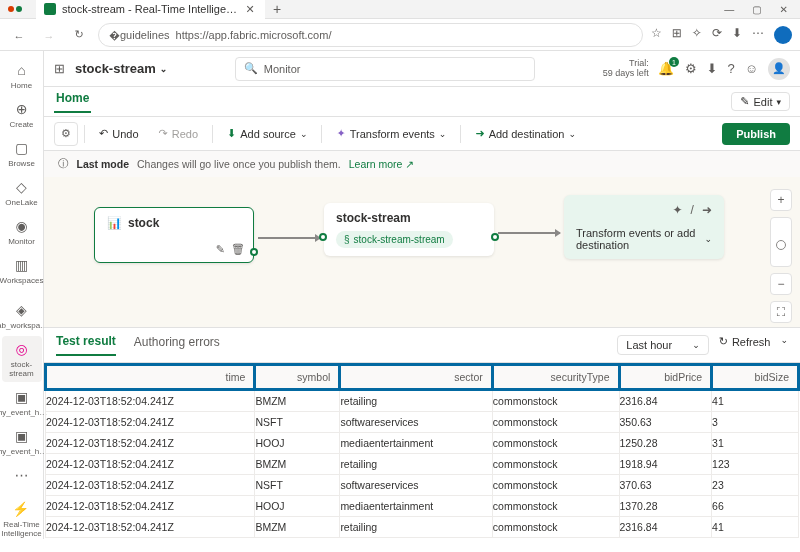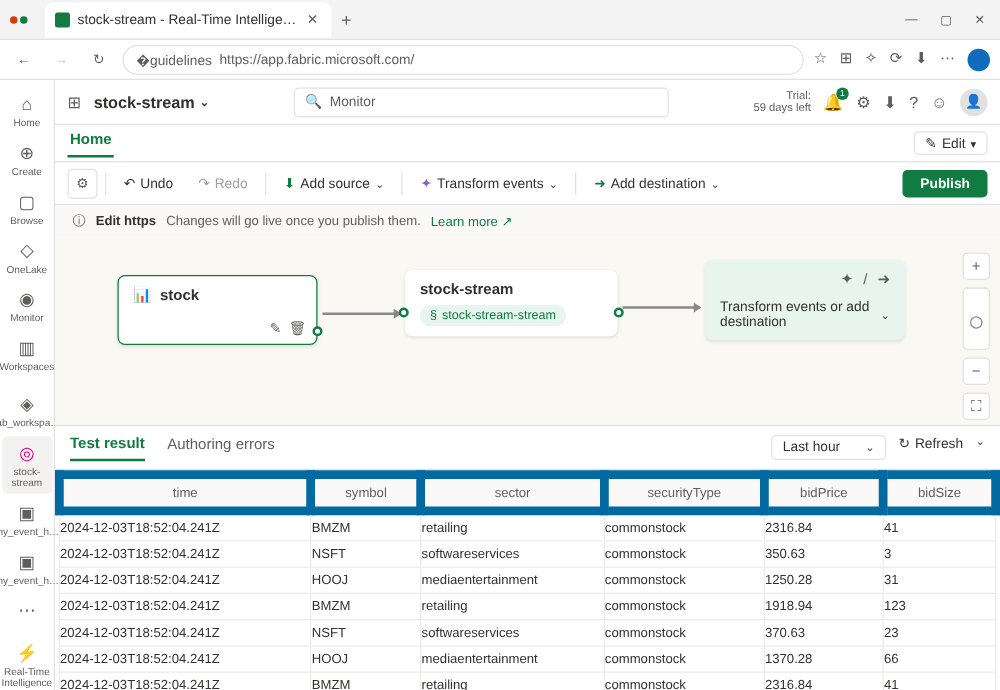--- a/index.html
+++ b/index.html
@@ -1,17 +1,17 @@
 <!DOCTYPE html>
 <html><head>
 <meta charset="utf-8">
 <style>
 *{margin:0;padding:0;box-sizing:border-box;font-family:"Segoe UI",Arial,sans-serif}
 body{width:800px;height:552px;overflow:hidden;background:#fff;font-size:11px;color:#323130}
-.titlebar{height:32px;display:flex;align-items:center;background:#f3f3f3;border-bottom:1px solid #e1e1e1}
+.titlebar{height:19px;display:flex;align-items:center;background:#f3f3f3;border-bottom:1px solid #e1e1e1}
 .tab{display:flex;align-items:center;height:28px;background:#fff;border-radius:6px 6px 0 0;padding:0 8px;margin-left:36px;gap:6px;font-size:11px}
 .tab-favicon{width:12px;height:12px;background:#107c41;border-radius:2px}
 .tab-close{width:14px;height:14px;display:flex;align-items:center;justify-content:center;color:#605e5c}
 .newtab{margin-left:8px;color:#605e5c;font-size:14px}
 .win-controls{margin-left:auto;display:flex;gap:18px;padding-right:12px;color:#605e5c;font-size:10px}
 .addrbar{height:32px;display:flex;align-items:center;padding:0 8px;gap:8px;border-bottom:1px solid #e1e1e1}
 .nav-btn{width:22px;height:22px;display:flex;align-items:center;justify-content:center;color:#605e5c;border-radius:4px}
 .url-field{flex:1;height:24px;border:1px solid #e1e1e1;border-radius:12px;display:flex;align-items:center;padding:4px 10px;gap:6px;color:#605e5c;font-size:11px}
 .addr-icons{display:flex;gap:10px;color:#605e5c;font-size:12px}
 .profile-dot{width:18px;height:18px;border-radius:50%;background:#0f6cbd}
@@ -64,21 +64,21 @@
 .res-tabs{height:34px;display:flex;align-items:center;padding:0 12px;gap:18px;font-size:12px}
 .res-tab{color:#605e5c;padding-bottom:6px}
 .res-tab.active{color:#107c41;border-bottom:2px solid #107c41;font-weight:600}
 .res-controls{margin-left:auto;display:flex;align-items:flex-start;gap:10px}
 .dropdown{border:1px solid #e1e1e1;border-radius:4px;padding:3px 8px;display:flex;align-items:center;gap:20px;font-size:11px}
 .refresh{display:flex;align-items:center;gap:4px;font-size:11px}
 .meta-row{height:26px;display:flex;align-items:center;padding:0 12px;gap:18px;font-size:11px;color:#605e5c;justify-content:space-between}
 .meta-left{display:flex;gap:18px}
 .table-wrap{flex:1;overflow:auto;border-top:1px solid #e1e1e1}
 table{width:100%;border-collapse:collapse;font-size:10.5px}
-th{text-align:center;padding:5px 8px;background:#faf9f8;border:7px solid #0369a1;font-weight:400;color:#605e5c}
+th{text-align:right;padding:5px 8px;background:#faf9f8;border:3px solid #0369a1;font-weight:400;color:#605e5c}
 td{padding:4px 0;border:1px solid #edebe9}
 .chev{font-size:9px}
 </style>
 </head>
 <body>
 
 <div class="titlebar">
   <div style="position:absolute;left:8px;display:flex;gap:2px">
       <span style="width:6px;height:6px;background:#d83b01;border-radius:50%"></span>
       <span style="width:6px;height:6px;background:#107c41;border-radius:50%"></span>
@@ -229,21 +229,21 @@
       <div class="tb-btn">
           <span style="color:#107c41">➜</span>
           <span>Add destination</span>
           <span class="chev">⌄</span>
         </div>
       <div class="publish">Publish</div>
     </div>
 
     <div class="info-bar">
       <span>ⓘ</span>
-      <b>Edit https</b>
+      <b>Last mode</b>
       <span>Changes will go live once you publish them.</span>
       <a><span>Learn more</span> ↗</a>
     </div>
 
     <div class="canvas">
       <div class="node node-stock">
         <div class="title">
             <span style="color:#107c41">📊</span>
             <span>stock</span>
           </div>

